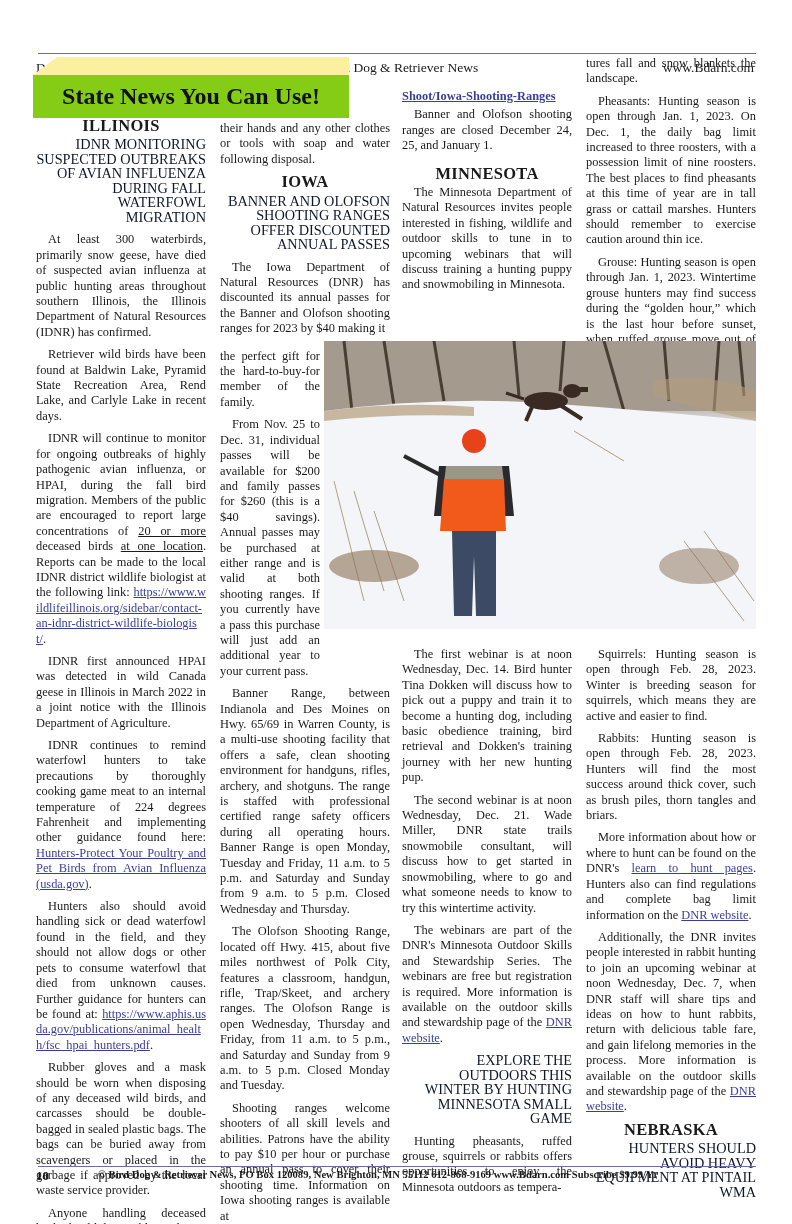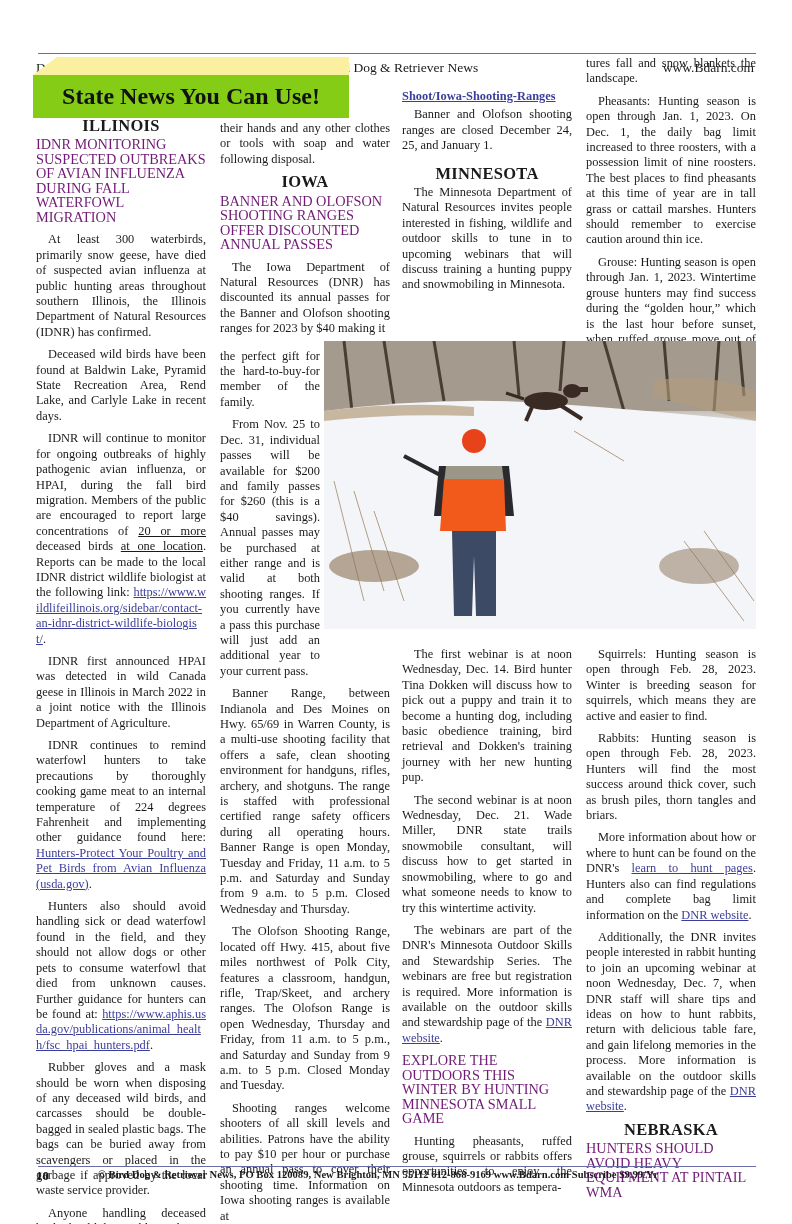--- a/index.html
+++ b/index.html
@@ -14,22 +14,22 @@
   .banner-top { position: absolute; top: 57px; left: 33px; width: 316px; height: 18px;
                 background: #fbf0a0; clip-path: polygon(24px 0, 100% 0, 100% 100%, 0 100%); }
   .banner { position: absolute; top: 75px; left: 33px; width: 316px; height: 43px;
             background: #84cc16; display: flex; align-items: center; justify-content: center; }
   .banner-title { font-family: "Liberation Serif", serif; font-weight: bold; font-size: 24px; color: #111; }
 
   .col { position: absolute; font-family: "Liberation Serif", serif; font-size: 12.4px; line-height: 15.4px; }
   .col p { text-align: justify; text-indent: 12px; margin-bottom: 7px; }
   .state { font-family: "Liberation Serif", serif; font-weight: bold; font-size: 16.5px; text-align: center;
            letter-spacing: 0.3px; margin: 2px 0 4px; }
-  .head { font-family: "Liberation Serif", serif; font-size: 14.3px; line-height: 14.5px; text-align: left;
-          margin-bottom: 8px; color: #701a75; }
+  .head { font-family: "Liberation Serif", serif; font-size: 14.3px; line-height: 14.5px; text-align: right;
+          margin-bottom: 8px; color: #0f172a; }
   a, .link { color: #3b3d9a; text-decoration: underline; }
 
   #c1 { left: 36px; top: 116px; width: 170px; }
   #c2 { left: 220px; top: 121px; width: 170px; }
   #c3 { left: 402px; top: 57px; width: 170px; margin-top: 32px; }
   #c4 { left: 586px; top: 56px; width: 170px; }
   #c3b { left: 402px; top: 647px; width: 170px; }
   #c4b { left: 586px; top: 647px; width: 170px; }
 
   .wrap-narrow { width: 100px; }
@@ -54,21 +54,21 @@
 
 <div class="banner-top"></div>
 <div class="banner">
   <span class="banner-title">State News You Can Use!</span>
 </div>
 
 <div class="col" id="c1">
   <div class="state">ILLINOIS</div>
   <div class="head">IDNR MONITORING SUSPECTED OUTBREAKS OF AVIAN INFLUENZA DURING FALL WATERFOWL MIGRATION</div>
   <p>At least 300 waterbirds, primarily snow geese, have died of suspected avian influenza at public hunting areas throughout southern Illinois, the Illinois Department of Natural Resources (IDNR) has confirmed.</p>
-  <p>Deceased wild birds have been found at Baldwin Lake, Pyramid State Recreation Area, Rend Lake, and Carlyle Lake in recent days.</p>
+  <p>Retriever wild birds have been found at Baldwin Lake, Pyramid State Recreation Area, Rend Lake, and Carlyle Lake in recent days.</p>
   <p><span>IDNR will continue to monitor for ongoing outbreaks of highly pathogenic avian influenza, or HPAI, during the fall bird migration. Members of the public are encouraged to report large concentrations of </span><u>20 or more</u><span> deceased birds </span><u>at one location</u><span>. Reports can be made to the local IDNR district wildlife biologist at the following link: </span><a style="word-break:break-all">https://www.wildlifeillinois.org/sidebar/contact-an-idnr-district-wildlife-biologist/</a><span>.</span></p>
   <p>IDNR first announced HPAI was detected in wild Canada geese in Illinois in March 2022 in a joint notice with the Illinois Department of Agriculture.</p>
   <p><span>IDNR continues to remind waterfowl hunters to take precautions by thoroughly cooking game meat to an internal temperature of 224 degrees Fahrenheit and implementing other guidance found here: </span><a>Hunters-Protect Your Poultry and Pet Birds from Avian Influenza (usda.gov)</a><span>.</span></p>
   <p><span>Hunters also should avoid handling sick or dead waterfowl found in the field, and they should not allow dogs or other pets to consume waterfowl that died from unknown causes. Further guidance for hunters can be found at: </span><a style="word-break:break-all">https://www.aphis.usda.gov/publications/animal_health/fsc_hpai_hunters.pdf</a><span>.</span></p>
   <p>Rubber gloves and a mask should be worn when disposing of any deceased wild birds, and carcasses should be double-bagged in sealed plastic bags. The bags can be buried away from scavengers or placed in the garbage if approved by the local waste service provider.</p>
   <p>Anyone handling deceased birds should thoroughly wash</p>
 </div>
 
 <div class="col" id="c2">
   <p style="text-indent:0">their hands and any other clothes or tools with soap and water following disposal.</p>

